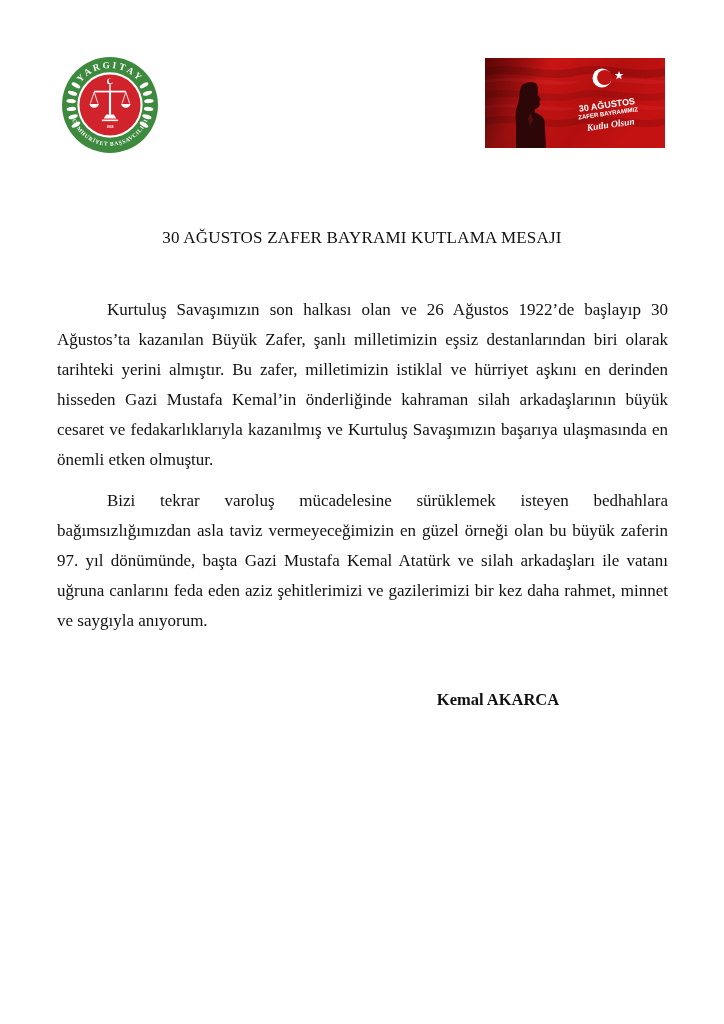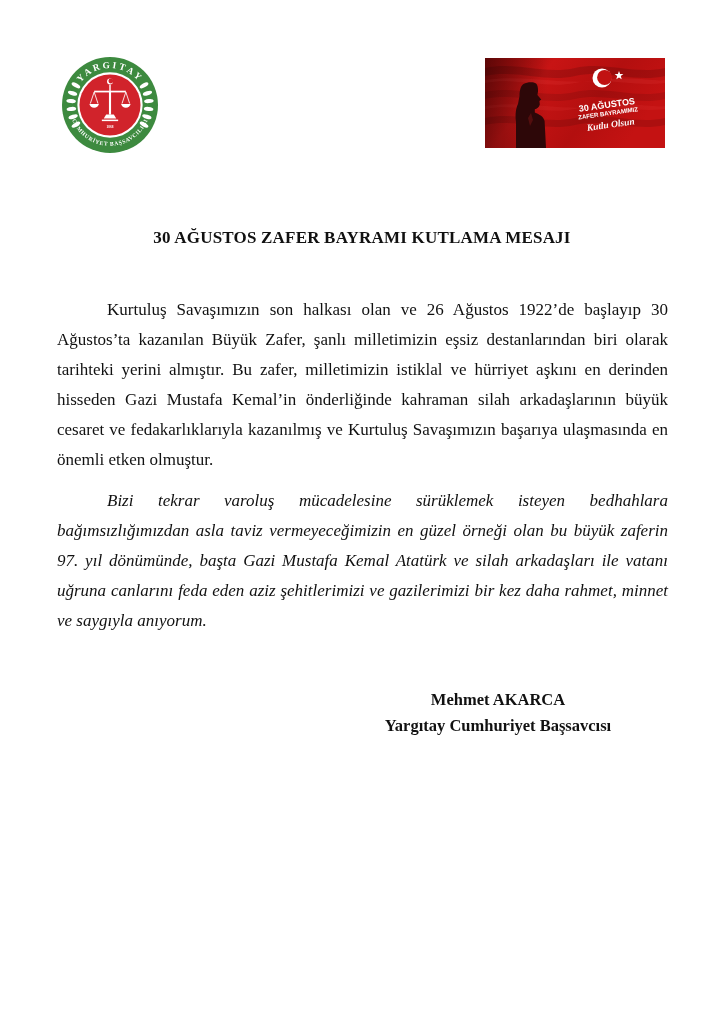--- a/index.html
+++ b/index.html
@@ -26,35 +26,35 @@
     top: 58px;
     width: 180px;
     height: 90px;
   }
   .doc-title {
     position: absolute;
     left: 0;
     top: 228px;
     width: 724px;
     text-align: center;
-    font-weight: bold;
+    font-weight: normal;
     font-size: 17px;
     letter-spacing: 0.2px;
   }
   .body-par {
     position: absolute;
     left: 57px;
     width: 611px;
     font-size: 17px;
     line-height: 30px;
     text-align: justify;
     text-indent: 50px;
   }
   .par-1 { top: 295px; }
-  .par-2 { top: 486px; font-style: italic; }
+  .par-2 { top: 486px; }
   .signature {
     position: absolute;
     left: 338px;
     top: 687px;
     width: 320px;
     text-align: center;
     font-weight: bold;
     font-size: 16.5px;
     line-height: 26px;
   }
@@ -158,17 +158,16 @@
       <text x="124" y="70" font-size="9.5" font-style="italic" font-weight="bold" opacity="0.95">Kutlu Olsun</text>
     </g>
   </svg>
 
   <div class="doc-title">30 AĞUSTOS ZAFER BAYRAMI KUTLAMA MESAJI</div>
 
   <div class="body-par par-1">Kurtuluş Savaşımızın son halkası olan ve 26 Ağustos 1922’de başlayıp 30 Ağustos’ta kazanılan Büyük Zafer, şanlı milletimizin eşsiz destanlarından biri olarak tarihteki yerini almıştır. Bu zafer, milletimizin istiklal ve hürriyet aşkını en derinden hisseden Gazi Mustafa Kemal’in önderliğinde kahraman silah arkadaşlarının büyük cesaret ve fedakarlıklarıyla kazanılmış ve Kurtuluş Savaşımızın başarıya ulaşmasında en önemli etken olmuştur.</div>
   <div class="body-par par-2">Bizi tekrar varoluş mücadelesine sürüklemek isteyen bedhahlara bağımsızlığımızdan asla taviz vermeyeceğimizin en güzel örneği olan bu büyük zaferin 97. yıl dönümünde, başta Gazi Mustafa Kemal Atatürk ve silah arkadaşları ile vatanı uğruna canlarını feda eden aziz şehitlerimizi ve gazilerimizi bir kez daha rahmet, minnet ve saygıyla anıyorum.</div>
 
   <div class="signature">
-    <div>Mehmet AKARCA</div>
-    <div>Yargıtay Cumhuriyet Başsavcısı</div>
+    <div>Kemal AKARCA</div>
   </div>
 
 </div>
 
 </body></html>

